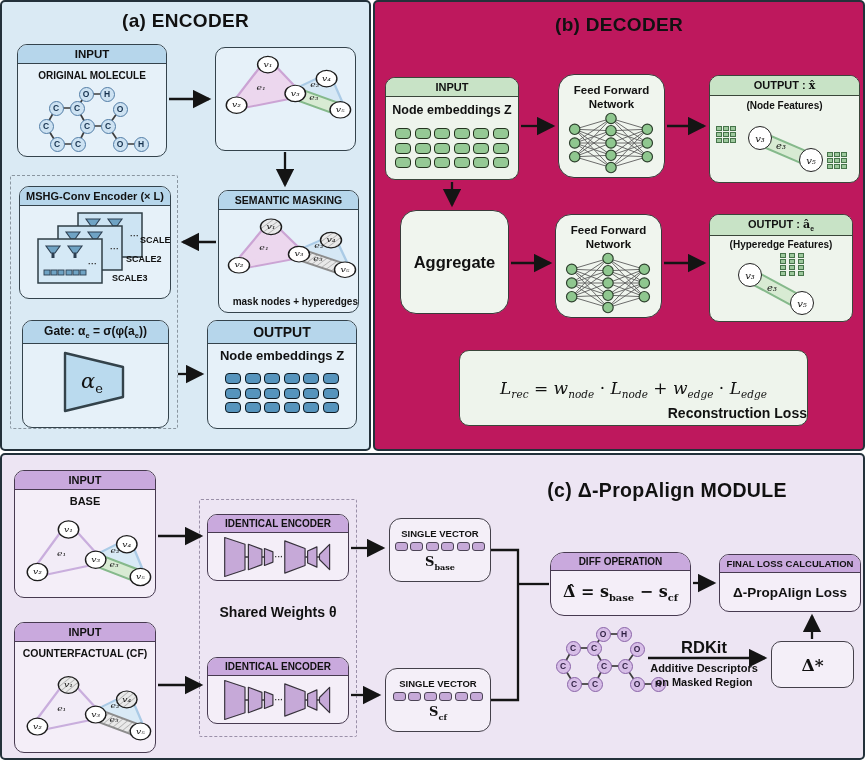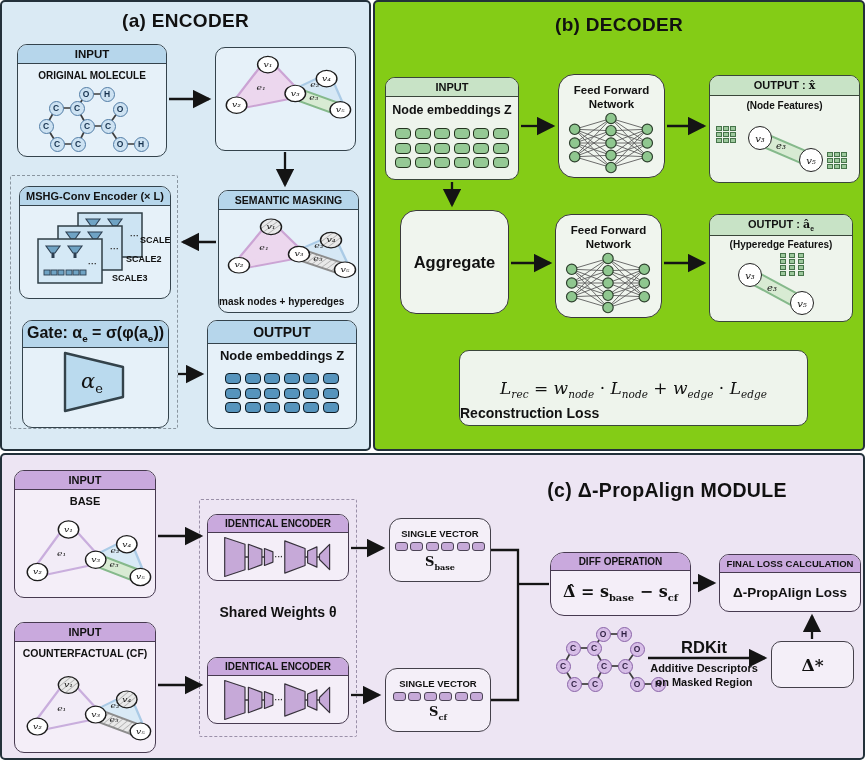--- a/index.html
+++ b/index.html
@@ -1,19 +1,19 @@
 <!DOCTYPE html>
 <html><head>
 <meta charset="utf-8">
 <style>
   html,body{margin:0;padding:0;background:#fff;font-family:"Liberation Sans",sans-serif;color:#111;}
   .stage{position:relative;width:865px;height:760px;background:#fff;overflow:hidden;}
   .panel{position:absolute;border:2.5px solid #23313a;border-radius:5px;box-sizing:border-box;}
   #panelA{left:0;top:0;width:371px;height:451px;background:#daeaf4;}
-  #panelB{left:373px;top:0;width:492px;height:451px;background:#84cc16;}
+  #panelB{left:373px;top:0;width:492px;height:451px;background:#be185d;}
   #panelC{left:0;top:453px;width:865px;height:307px;background:#ede5f3;}
   .ptitle{position:absolute;left:0;width:100%;text-align:center;font-weight:bold;font-size:19px;letter-spacing:.3px;}
   .nbox{position:absolute;border:1.8px solid #34434c;border-radius:10px;box-sizing:border-box;overflow:hidden;}
   .bbox{background:#e6f1f9;}
   .gbox{background:#eef4ec;border-color:#3a463a;}
   .pxbox{background:#f4eef8;border-color:#473a50;}
   .nhead{width:100%;text-align:center;font-weight:bold;box-sizing:border-box;padding:3px 2px;border-bottom:1.8px solid #34434c;}
   .bhead{background:#b6d6eb;}
   .ghead{background:#c8e3c6;border-bottom-color:#3a463a;}
   .phead{background:#c9a9dd;border-bottom-color:#473a50;}
@@ -35,21 +35,21 @@
   .formulaL sub{font-family:"DejaVu Serif",serif;font-style:italic;}
   .diffF{font-family:"DejaVu Serif",serif;font-weight:bold;font-size:16px;}
   .diffF sub,.vecL sub{font-family:"DejaVu Serif",serif;font-weight:bold;}
   .vecL{font-family:"DejaVu Serif",serif;font-weight:bold;font-size:13px;}
   .hnode{position:absolute;width:24px;height:24px;border-radius:50%;background:#fff;border:1.6px solid #222;display:flex;align-items:center;justify-content:center;font:italic 10px "DejaVu Serif",serif;box-sizing:border-box;}
   .band{position:absolute;height:11px;background:#d8ebd3;border:2.2px solid #85b98b;border-radius:8px;transform-origin:0 50%;}
   .elab{position:absolute;font:italic 10px "DejaVu Serif",serif;}
   .waffle{position:absolute;display:grid;}
   .waffle div{box-sizing:border-box;}
   .scl{position:absolute;font-weight:bold;font-size:9px;}
-  .capt{position:absolute;width:100%;text-align:left;font-weight:bold;font-size:10px;margin-top:40px;}
+  .capt{position:absolute;width:100%;text-align:right;font-weight:bold;font-size:10px;margin-top:40px;}
   .gatewrap{position:absolute;left:38px;top:30px;width:70px;height:64px;}
   .gatesym{position:absolute;left:0;top:18px;width:62px;text-align:center;font-size:21px;}
   .vecbox{display:flex;flex-direction:column;align-items:center;justify-content:center;gap:3px;}
 </style>
 </head>
 <body>
 
 <div class="stage">
 
   <div class="panel" id="panelA">
@@ -187,21 +187,21 @@
               <rect x="42" y="31" width="6" height="5"></rect>
           </g>
         </g>
       </svg>
       <div class="scl" style="left:120px;top:48px">SCALE1</div>
       <div class="scl" style="left:106px;top:67px">SCALE2</div>
       <div class="scl" style="left:92px;top:86px">SCALE3</div>
     </div>
 
     <div class="nbox bbox" style="left:20px;top:318px;width:147px;height:108px">
-      <div class="nhead bhead math" style="font-size:16px"><span>Gate: α</span><sub>e</sub><span> = σ(φ(a</span><sub>e</sub><span>))</span></div>
+      <div class="nhead bhead math" style="font-size:12px"><span>Gate: α</span><sub>e</sub><span> = σ(φ(a</span><sub>e</sub><span>))</span></div>
       <div class="gatewrap">
         <svg width="70" height="64" viewBox="0 0 70 64">
           <polygon points="4,2 62,16 62,46 4,60" fill="#badaee" stroke="#33424a" stroke-width="2.4" stroke-linejoin="round"></polygon>
         </svg>
         <div class="gatesym math" style="font-family:'DejaVu Serif',serif"><span class="mi">α</span><sub>e</sub></div>
       </div>
     </div>
 
     <div class="nbox bbox" style="left:205px;top:318px;width:150px;height:109px">
       <div class="nhead bhead" style="font-size:14px">OUTPUT</div>

